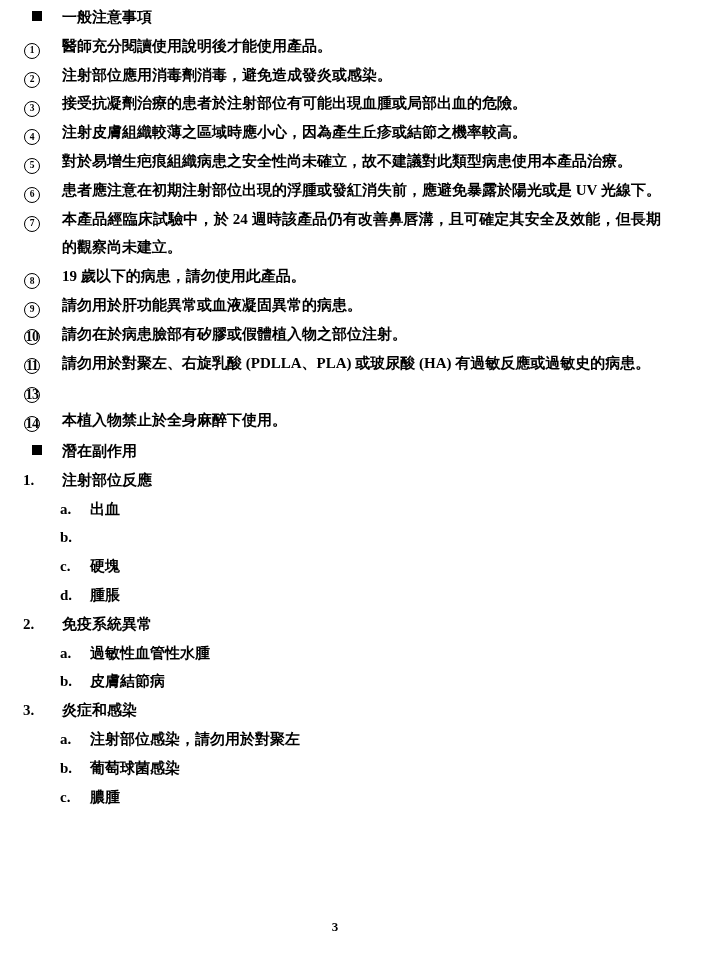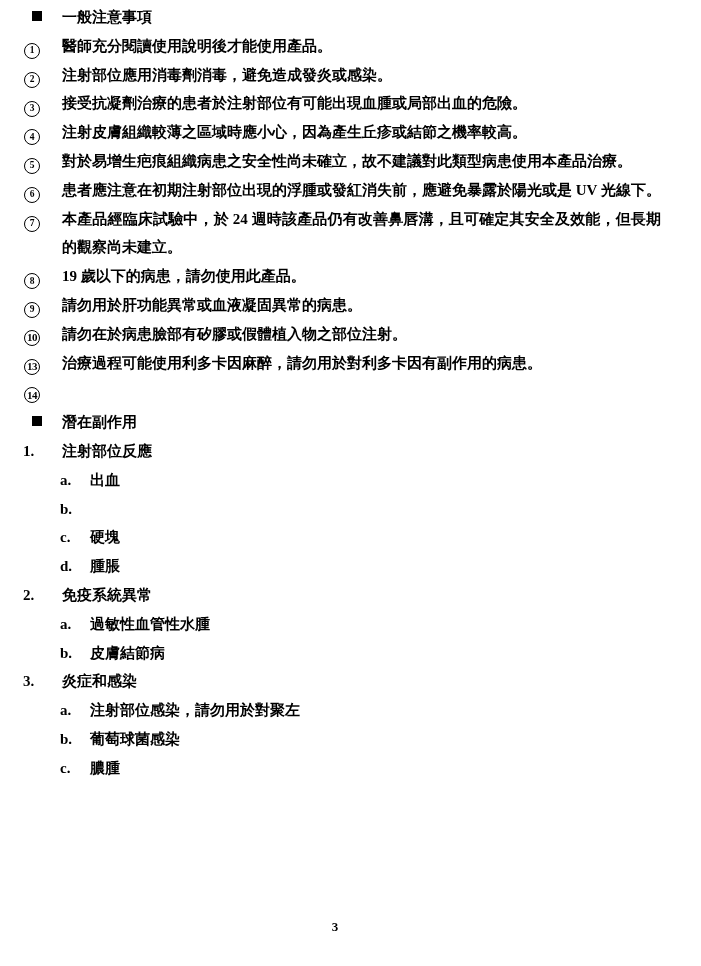--- a/index.html
+++ b/index.html
@@ -58,21 +58,21 @@
     width: 16px;
     height: 16px;
     border: 1.5px solid #000000;
     border-radius: 50%;
     font-size: 9.5px;
     line-height: 1;
     vertical-align: -2.5px;
     margin-left: 1px;
   }
   .circled.two-digit {
-    font-size: 11px;
+    font-size: 14px;
     letter-spacing: -0.5px;
   }
   .section-gap {
     margin-top: 2px;
   }
   .page-number {
     position: absolute;
     top: 919px;
     left: 0;
     right: 20px;
@@ -126,25 +126,29 @@
     </div>
     <div class="row">
       <span class="marker"><span class="circled">9</span></span>
       <span class="text">請勿用於肝功能異常或血液凝固異常的病患。</span>
     </div>
     <div class="row">
       <span class="marker"><span class="circled two-digit">10</span></span>
       <span class="text">請勿在於病患臉部有矽膠或假體植入物之部位注射。</span>
     </div>
     <div class="row">
+      <span class="marker"><span class="circled two-digit">11</span></span>
+      <span class="text">請勿用於對聚左、右旋乳酸 (PDLLA、PLA) 或玻尿酸 (HA) 有過敏反應或過敏史的病患。</span>
+    </div>
+    <div class="row">
       <span class="marker"><span class="circled two-digit">13</span></span>
-      <span class="text">治療過程可能使用利多卡因麻醉，請勿用於對利多卡因有副作用的病患。</span>
     </div>
     <div class="row">
       <span class="marker"><span class="circled two-digit">14</span></span>
+      <span class="text">本植入物禁止於全身麻醉下使用。</span>
     </div>
   </div>
 
   <div class="section-gap">
     <div class="row">
       <span class="marker"><span class="square"></span></span>
       <span class="text">潛在副作用</span>
     </div>
 
     <div class="row">

